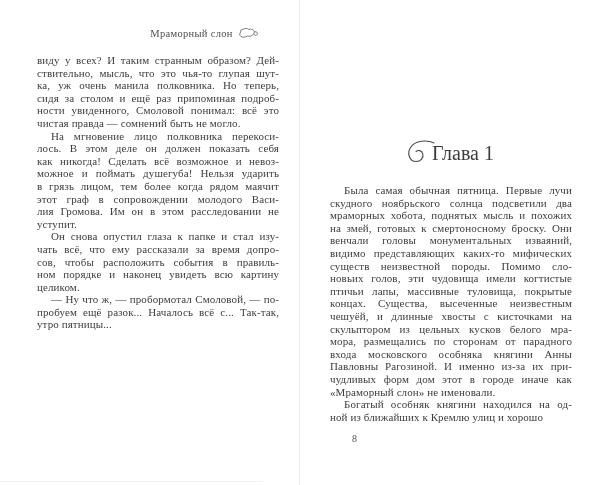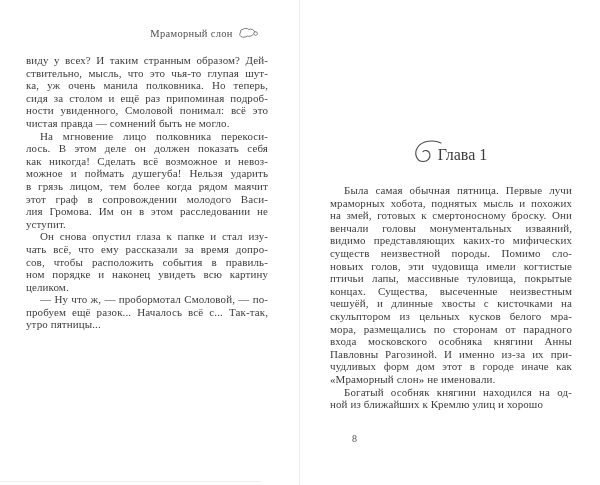--- a/index.html
+++ b/index.html
@@ -48,21 +48,21 @@
   .ornament {
     display: inline-block;
     line-height: 0;
   }
   .body-block {
     position: absolute;
     width: 242px;
     font-size: 11px;
     letter-spacing: 0.1px;
   }
-  .left-body  { left: 26px;  top: 54px;  }
+  .left-body  { left: 37px;  top: 54px;  }
   .right-body { left: 330px; top: 184px; }
   .line {
     height: 12.6px;
     line-height: 12.6px;
     overflow: hidden;
     text-align: justify;
     text-align-last: justify;
     white-space: nowrap;
   }
   .line.end {
@@ -70,21 +70,21 @@
   }
   .line.ind {
     text-indent: 14px;
   }
   .chapter-heading {
     position: absolute;
     left: 330px;
     top: 139px;
     width: 240px;
     text-align: center;
-    font-size: 16px;
+    font-size: 20px;
     color: #3c3c3c;
     white-space: nowrap;
   }
   .chapter-heading .flourish {
     display: inline-block;
     vertical-align: -7px;
     margin-right: -9px;
   }
   .page-number {
     position: absolute;
@@ -141,20 +141,21 @@
     <span class="flourish">
       <svg width="30" height="28" viewBox="0 0 30 28">
         <path d="M28,4 C21,0.5 9,1.5 4.5,8.5 C0.5,15 4,22.5 10,22.5 C15,22.5 17.8,18.5 16.8,14.8 C15.8,11.2 11.8,10.6 10,12.6" fill="none" stroke="#4a4a4a" stroke-width="1.1" stroke-linecap="round"></path>
       </svg>
     </span>
     <span>Глава 1</span>
   </div>
 
   <div class="body-block right-body" id="right-body">
       <div class="line ind">Была самая обычная пятница. Первые лучи</div>
+      <div class="line">скудного ноябрьского солнца подсветили два</div>
       <div class="line">мраморных хобота, поднятых мысль и похожих</div>
       <div class="line">на змей, готовых к смертоносному броску. Они</div>
       <div class="line">венчали головы монументальных изваяний,</div>
       <div class="line">видимо представляющих каких-то мифических</div>
       <div class="line">существ неизвестной породы. Помимо сло-</div>
       <div class="line">новьих голов, эти чудовища имели когтистые</div>
       <div class="line">птичьи лапы, массивные туловища, покрытые</div>
       <div class="line">концах. Существа, высеченные неизвестным</div>
       <div class="line">чешуёй, и длинные хвосты с кисточками на</div>
       <div class="line">скульптором из цельных кусков белого мра-</div>

